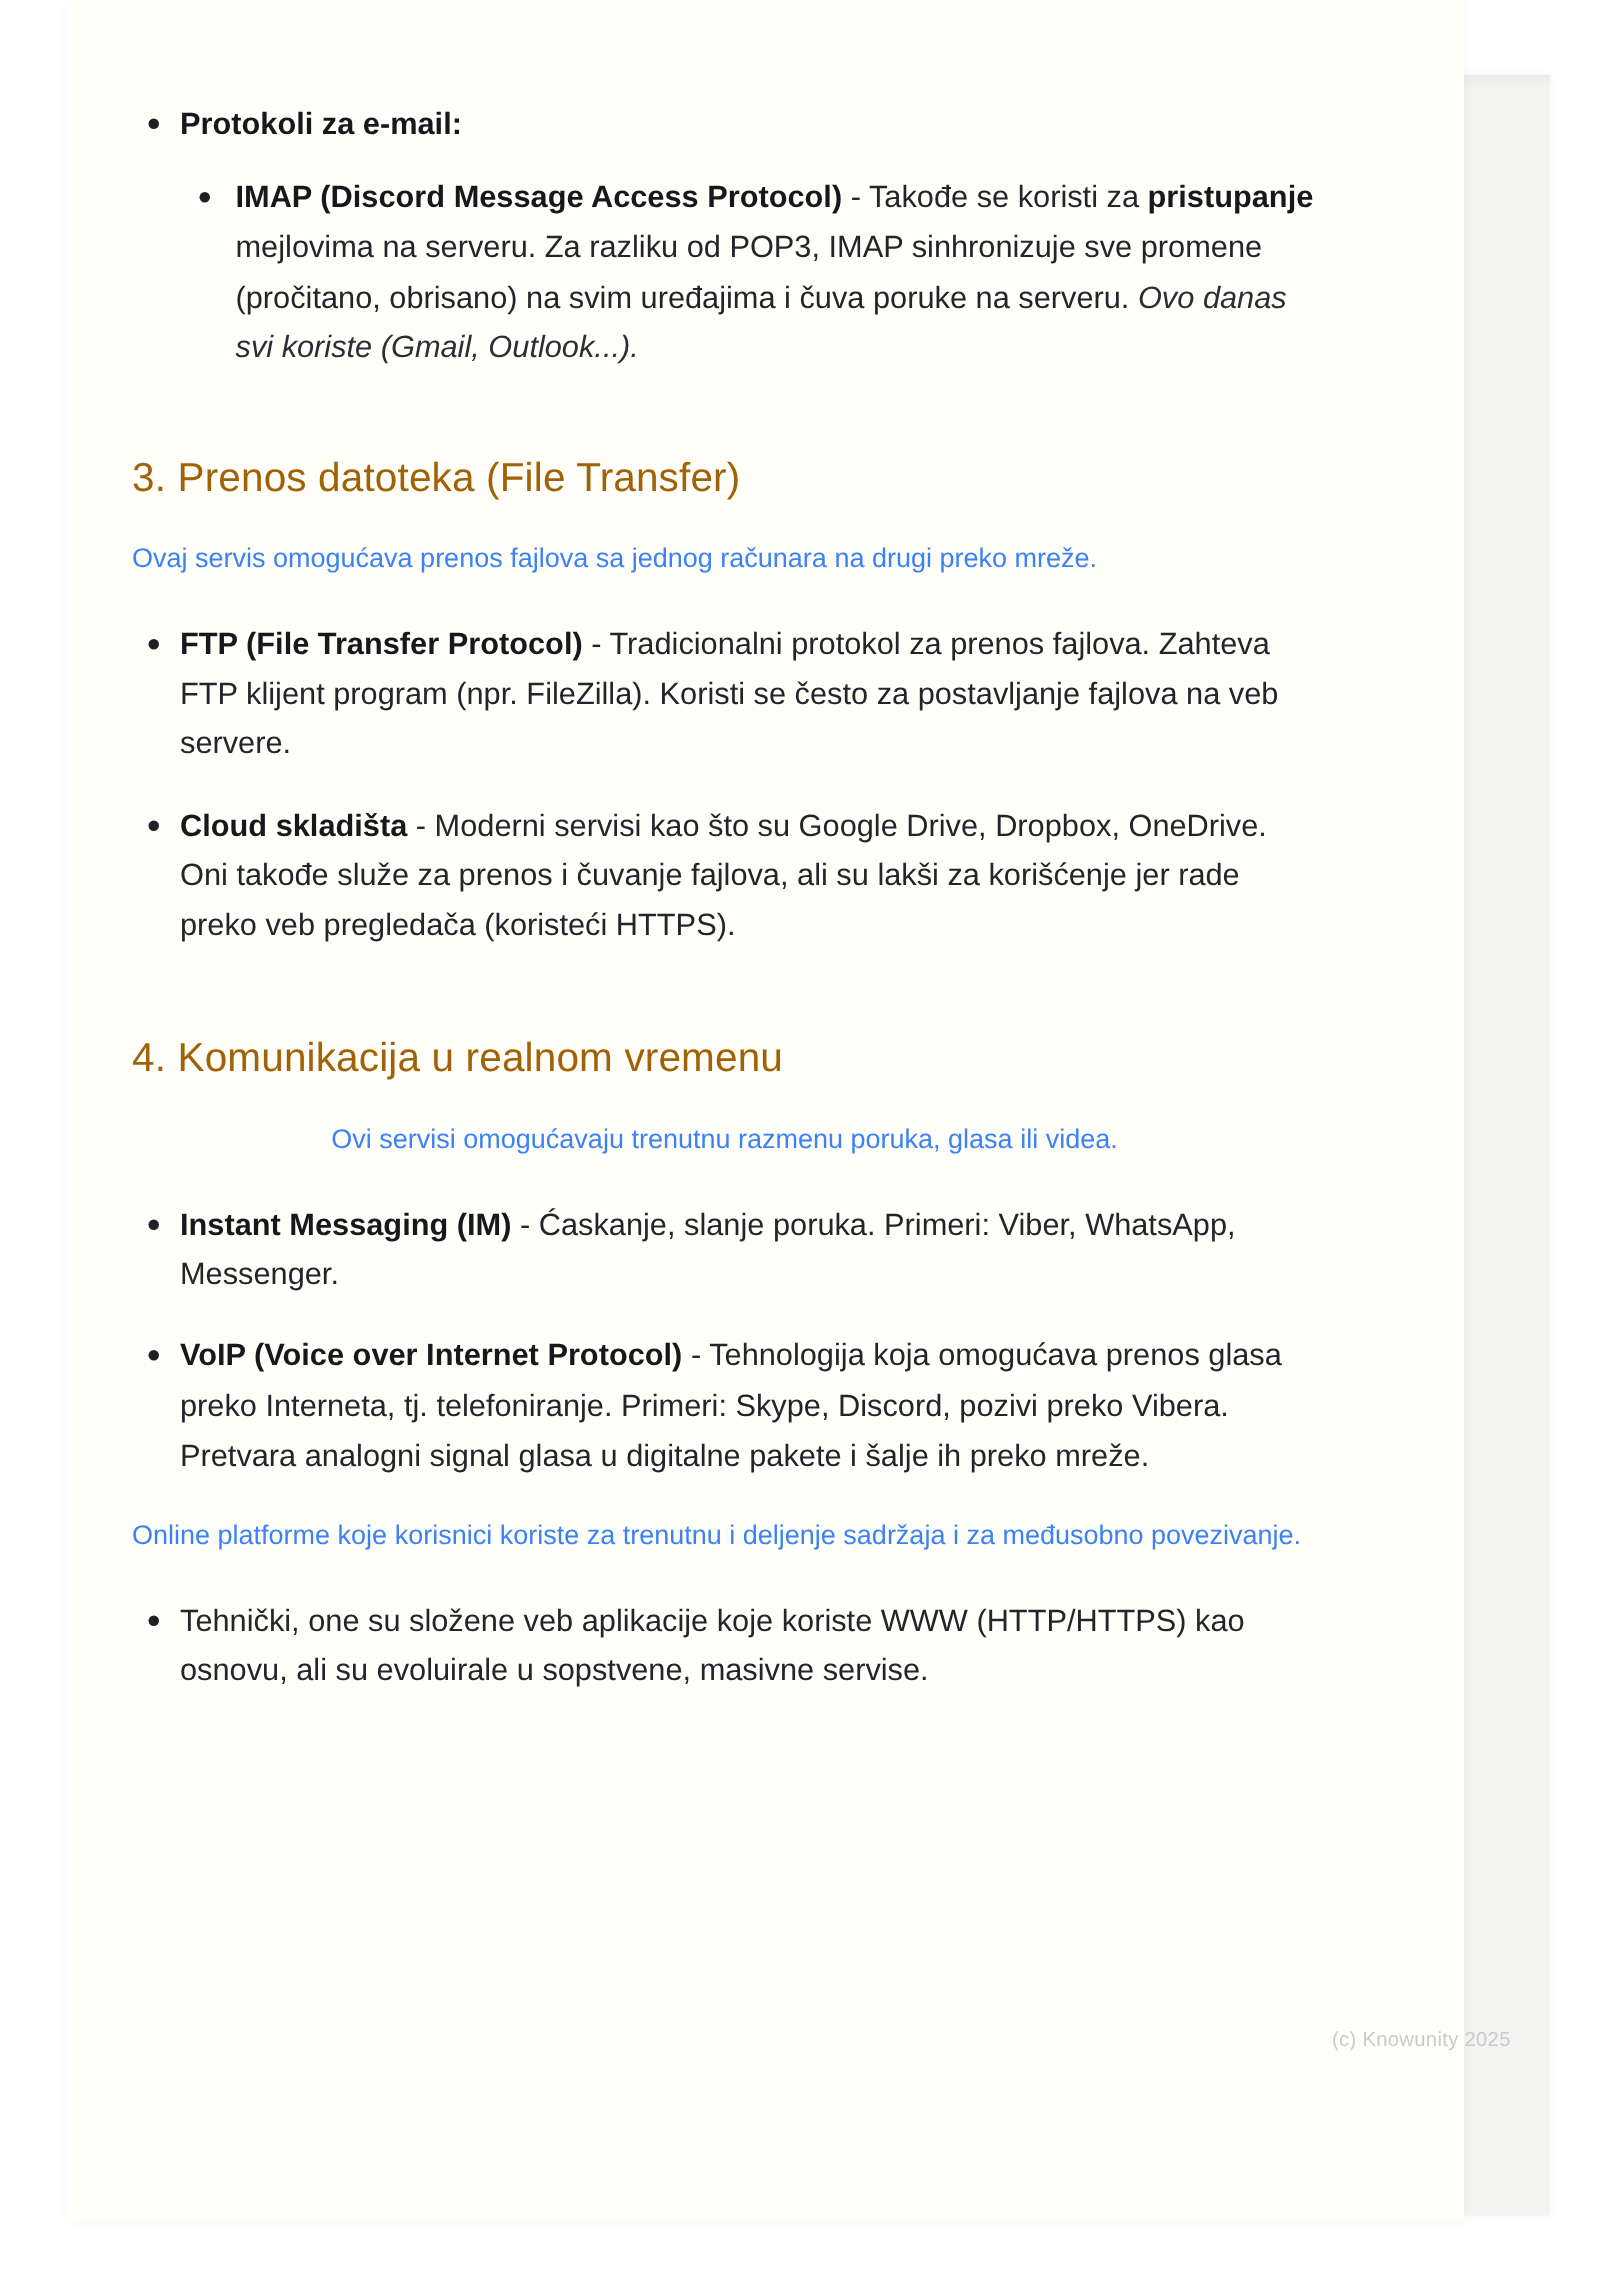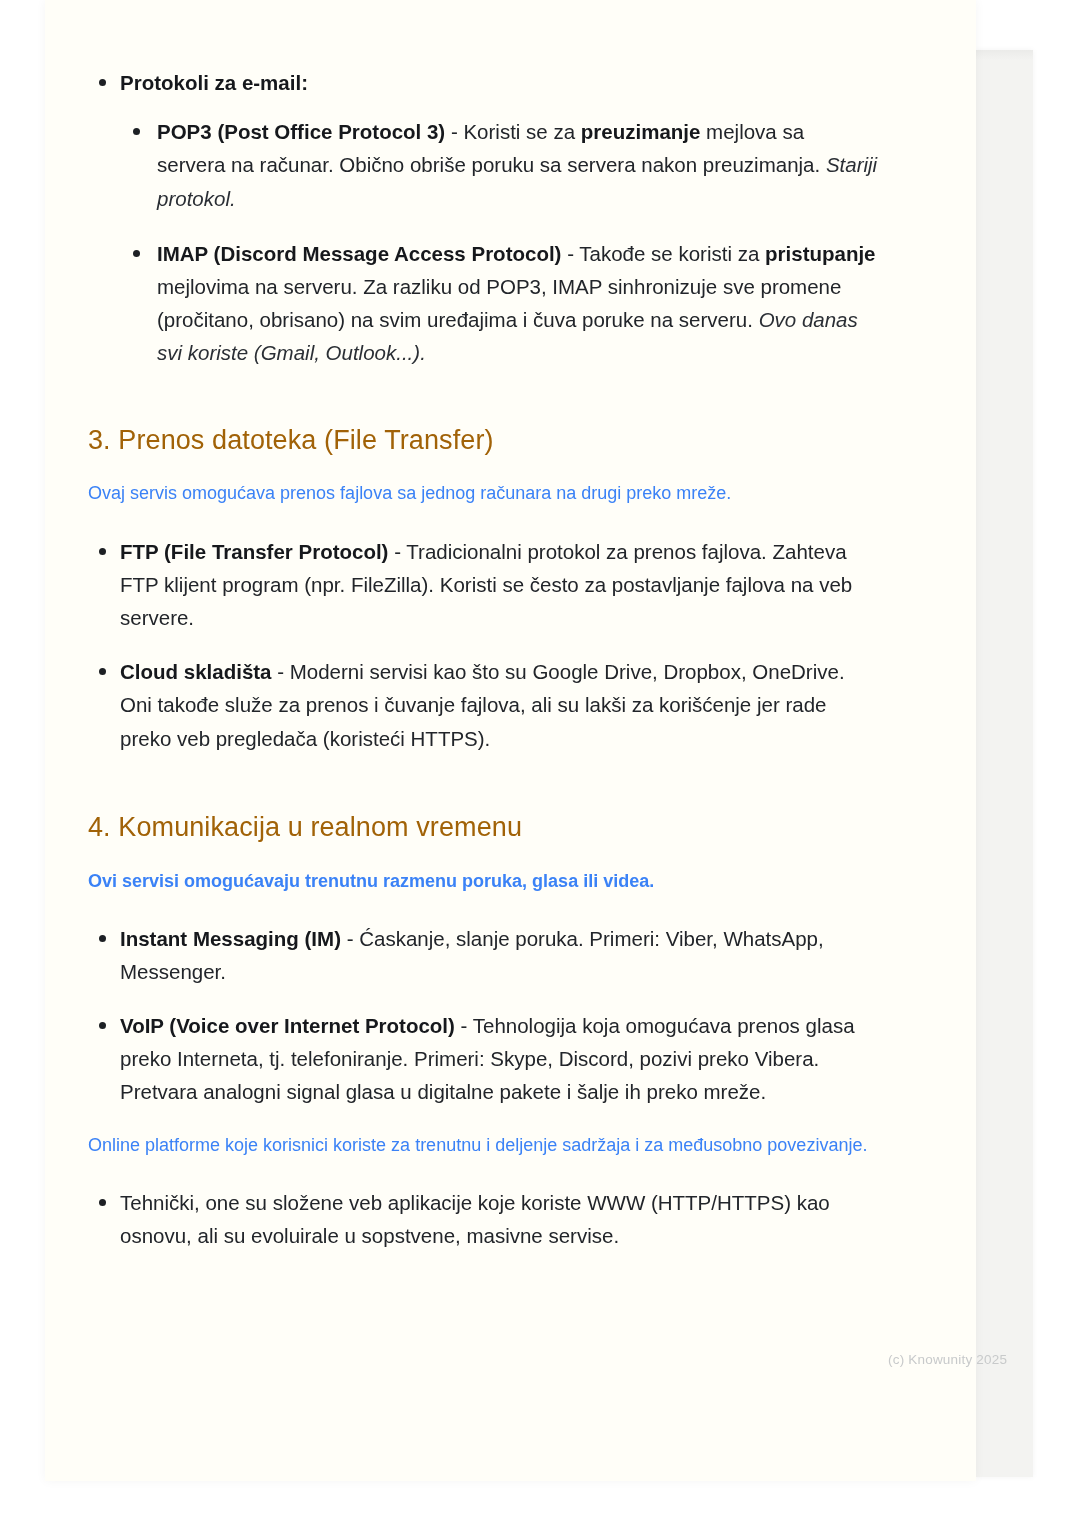--- a/index.html
+++ b/index.html
@@ -77,21 +77,21 @@
   .sec-5 { margin-top: 58px; }
 
   .para {
     color: #3b82f6;
     font-size: 18px;
     line-height: 1.62;
     margin: 22px 0 0 0;
     text-align: justify;
     text-justify: inter-word;
   }
-  .para.nojust { text-align: left; font-weight: bold; }
+  .para.nojust { text-align: center; }
 
   ul.lvl1 {
     list-style: none;
     margin: 26px 0 0 0;
     padding: 0;
   }
   ul.lvl1 > li {
     position: relative;
     padding-left: 32px;
     margin-bottom: 21px;
@@ -164,23 +164,20 @@
 
   <div class="page">
     <div class="page-inner">
 
       <ul class="lvl1 first-list">
         <li>
           <span class="b">Protokoli za e-mail:</span>
 
           <ul class="lvl2">
 
-            <li>
-              <span class="b">POP3 (Post Office Protocol 3)</span><span> - </span><span>Koristi se za </span><span class="b">preuzimanje</span><span> mejlova sa servera na računar. Obično obriše poruku sa servera nakon preuzimanja. </span><span class="i">Stariji protokol.</span>
-            </li>
 
             <li>
               <span class="b">IMAP (Discord Message Access Protocol)</span><span> - </span><span>Takođe se koristi za </span><span class="b">pristupanje</span><span> mejlovima na serveru. Za razliku od POP3, IMAP sinhronizuje sve promene (pročitano, obrisano) na svim uređajima i čuva poruke na serveru. </span><span class="i">Ovo danas svi koriste (Gmail, Outlook...).</span>
             </li>
           </ul>
         </li>
       </ul>
 
       <h2 class="sec-heading sec-3">3. Prenos datoteka (File Transfer)</h2>
       <p class="para">Ovaj servis omogućava prenos fajlova sa jednog računara na drugi preko mreže.</p>

